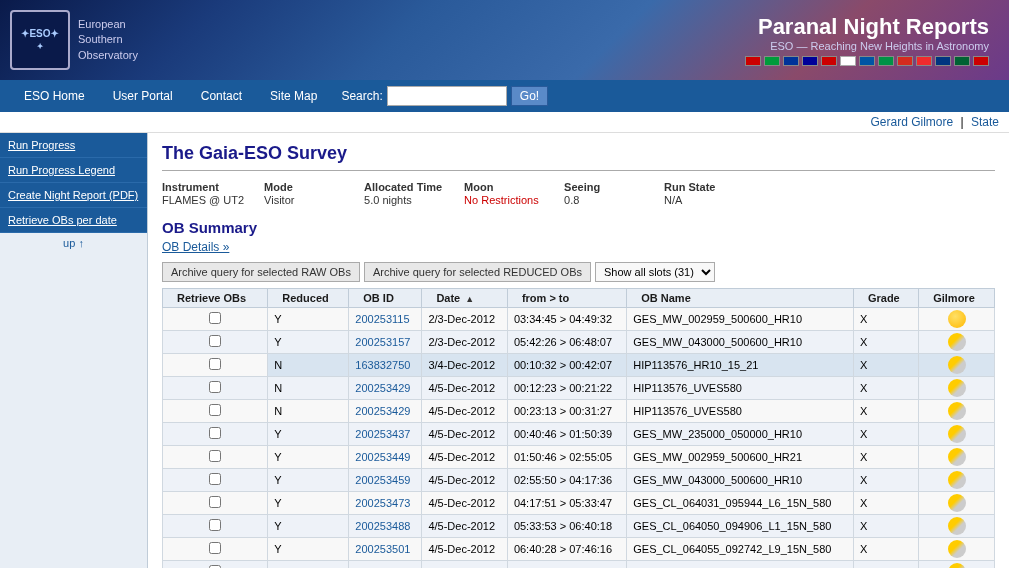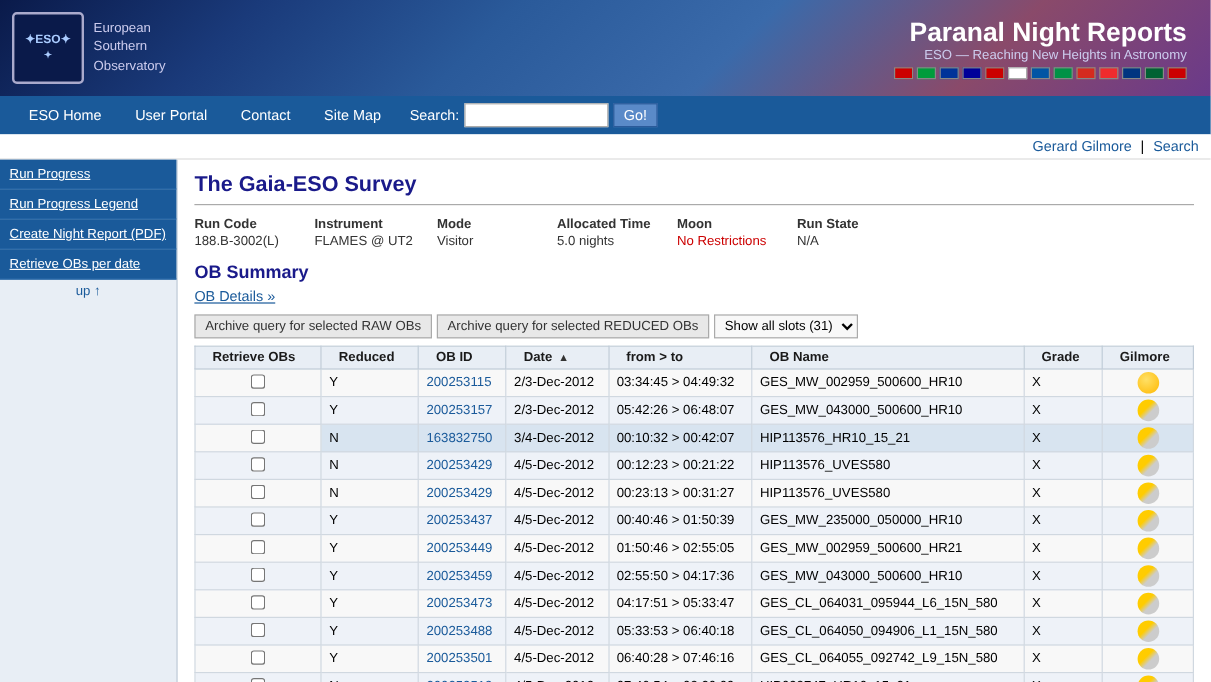--- a/index.html
+++ b/index.html
@@ -308,61 +308,61 @@
   <a class="nav-item" href="#">Contact</a>
   <a class="nav-item" href="#">Site Map</a>
   <span class="search-label">Search:</span>
   <input class="search-input" type="text" style="">
   <button class="go-btn">Go!</button>
 </div>
 
 <div class="userbar">
   <a href="#">Gerard Gilmore</a>
   <span> | </span>
-  <a href="#">Search</a>
+  <a href="#">State</a>
 </div>
 
 <div class="main-layout">
 
   <div class="sidebar">
     <a class="sidebar-item" href="#">Run Progress</a>
     <a class="sidebar-item" href="#">Run Progress Legend</a>
     <a class="sidebar-item" href="#">Create Night Report (PDF)</a>
     <a class="sidebar-item" href="#">Retrieve OBs per date</a>
     <div class="sidebar-up">up ↑</div>
   </div>
 
   <div class="content">
 
     
     <div class="survey-title">The Gaia-ESO Survey</div>
 
     
     <div class="run-info">
-      <div class="run-info-col">
-        <label>Run Code</label>
-        <span>188.B-3002(L)</span>
-      </div>
       <div class="run-info-col">
         <label>Instrument</label>
         <span>FLAMES @ UT2</span>
       </div>
       <div class="run-info-col">
         <label>Mode</label>
         <span>Visitor</span>
       </div>
       <div class="run-info-col">
         <label>Allocated Time</label>
         <span>5.0 nights</span>
       </div>
       <div class="run-info-col">
         <label>Moon</label>
         <span class="moon">No Restrictions</span>
       </div>
       <div class="run-info-col">
+        <label>Seeing</label>
+        <span>0.8</span>
+      </div>
+      <div class="run-info-col">
         <label>Run State</label>
         <span>N/A</span>
       </div>
     </div>
 
     
     <div class="ob-summary-title">OB Summary</div>
     <a href="#" class="ob-details-link">OB Details »</a>
 
     

